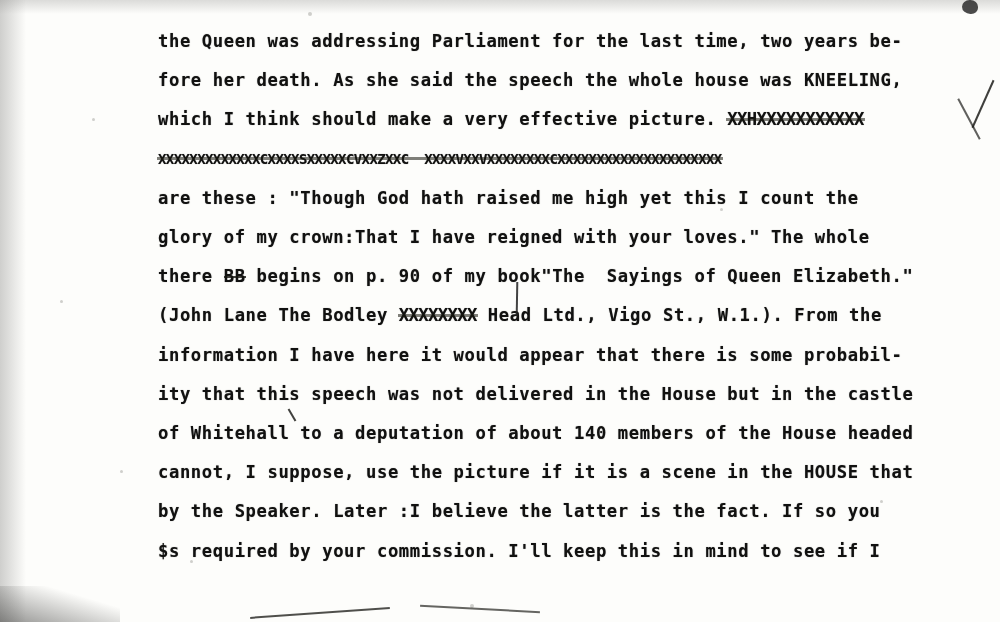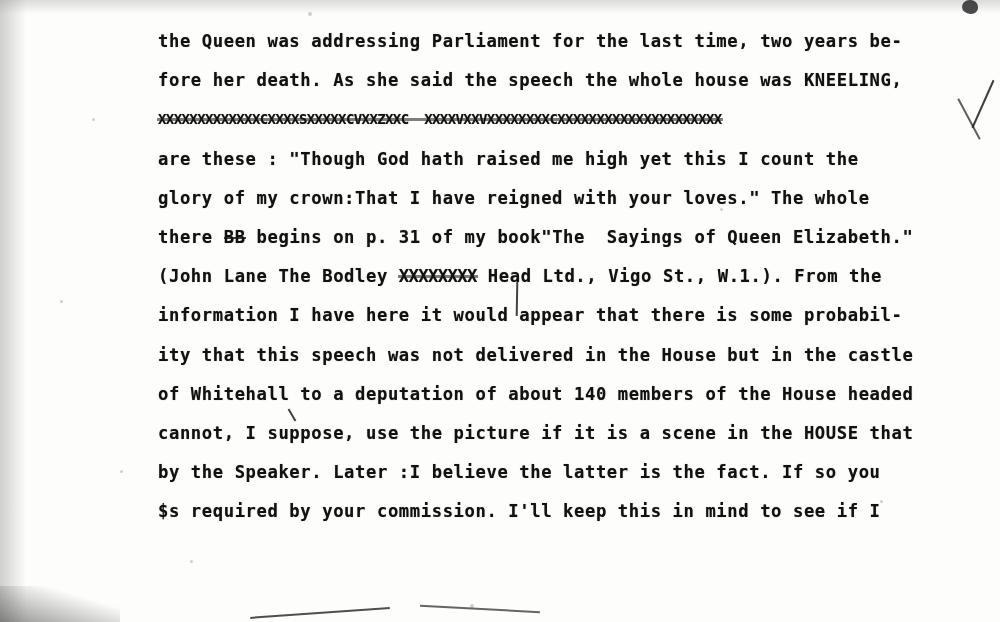--- a/index.html
+++ b/index.html
@@ -173,29 +173,30 @@
   <div class="speck" style="left:880px;top:500px;width:3px;height:3px;"></div>
   <div class="speck" style="left:470px;top:604px;width:4px;height:4px;"></div>
   <div class="speck" style="left:190px;top:560px;width:3px;height:3px;"></div>
 
   <div id="typescript">
 
     <div class="line">the Queen was addressing Parliament for the last time, two years be-</div>
 
     <div class="line">fore her death. As she said the speech the whole house was KNEELING,</div>
 
+    <div class="line"><span>which I think should make a very effective picture. </span><span class="xout">XXHXXXXXXXXXXX</span></div>
 
     <div class="line struck"><span class="xout">XXXXXXXXXXXXXCXXXXSXXXXXCVXXZXXC  XXXXVXXVXXXXXXXXCXXXXXXXXXXXXXXXXXXXXX</span></div>
 
 
     <div class="line">are these : "Though God hath raised me high yet this I count the</div>
 
     <div class="line">glory of my crown:That I have reigned with your loves." The whole</div>
 
-    <div class="line"><span>there </span><span class="strike-over">BB</span><span> begins on p. 31 of my book"The  Sayings of Queen Elizabeth."</span></div>
+    <div class="line"><span>there </span><span class="strike-over">BB</span><span> begins on p. 90 of my book"The  Sayings of Queen Elizabeth."</span></div>
 
     <div class="line"><span>(John Lane The Bodley </span><span class="xout">XXXXXXXX</span><span> Head Ltd., Vigo St., W.1.). From the</span></div>
 
     <div class="line">information I have here it would appear that there is some probabil-</div>
 
     <div class="line">ity that this speech was not delivered in the House but in the castle</div>
 
     <div class="line">of Whitehall to a deputation of about 140 members of the House headed</div>
 
     <div class="line">cannot, I suppose, use the picture if it is a scene in the HOUSE that</div>

